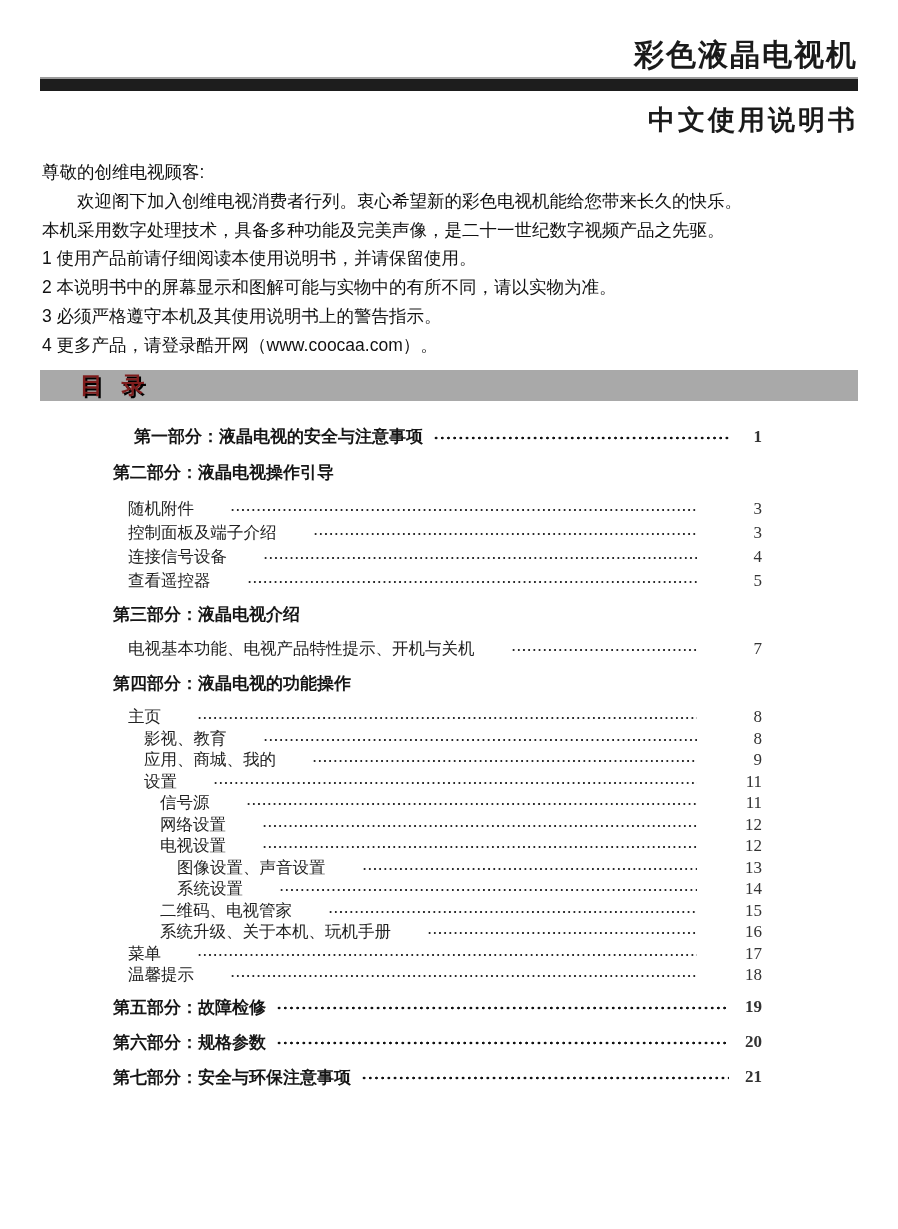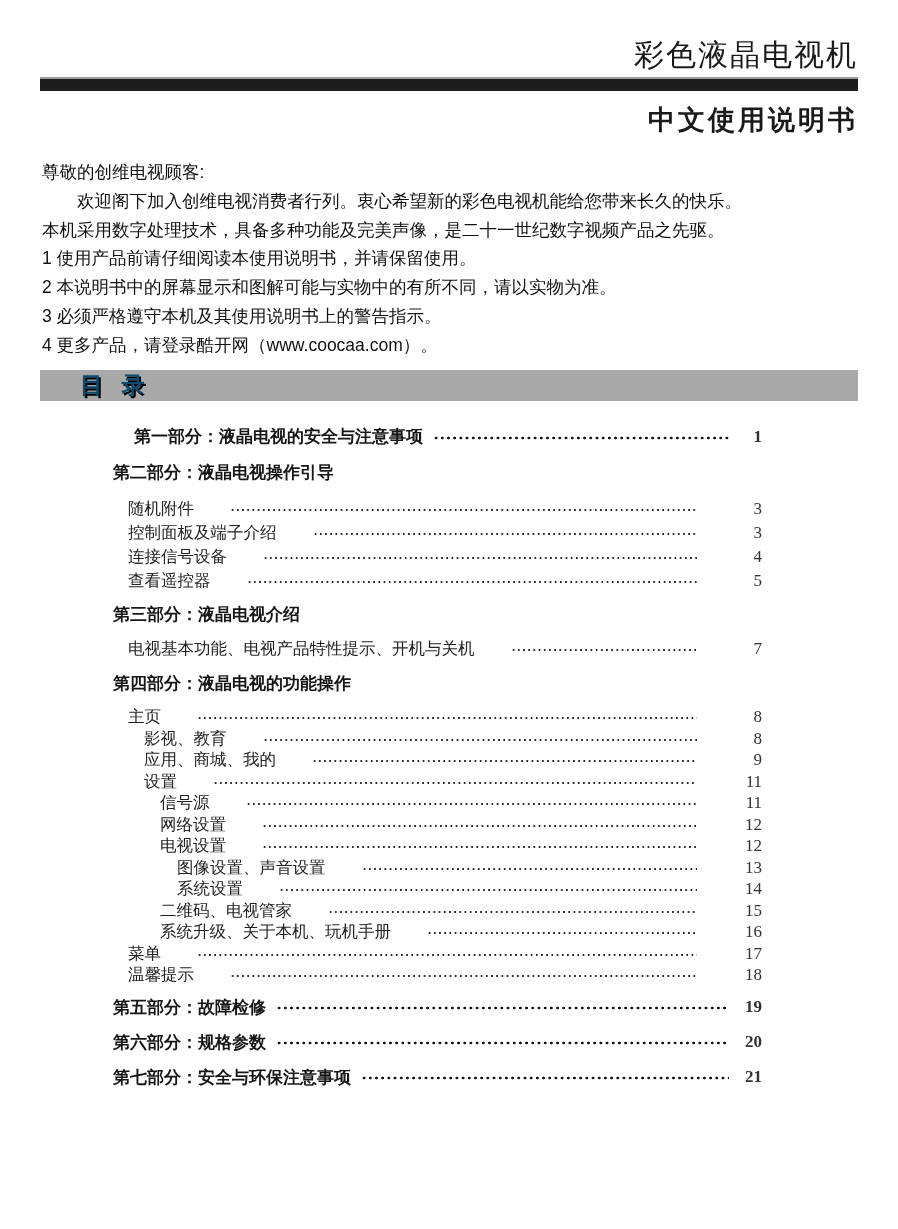--- a/index.html
+++ b/index.html
@@ -9,21 +9,21 @@
     background:#ffffff;
     margin:0 auto;
     font-family:"Liberation Sans",sans-serif;
     color:#141414;
     overflow:hidden;
   }
   
   .header{margin:0 40px;padding-top:38px;}
   .title{
     margin:0;text-align:right;
-    font-size:30px;font-weight:normal;letter-spacing:2px;
+    font-size:30px;font-weight:bold;letter-spacing:2px;
     line-height:34px;color:#1a1a1a;
   }
   .rule{height:12px;background:#1d1d1d;border-top:2px solid #9b9b9b;margin-top:5px;}
   .subtitle{
     margin:13px 0 0;text-align:right;
     font-size:27px;font-weight:bold;letter-spacing:3px;
     line-height:32px;color:#1a1a1a;
   }
   
   .intro{
@@ -33,21 +33,21 @@
   .intro p{margin:0;}
   .intro .indent{text-indent:2em;}
   
   .toc-bar{
     margin:10px 40px 0;height:31px;background:#a9a9a9;
     display:flex;align-items:center;
   }
   .toc-title{
     margin-left:40px;
     font-size:23px;font-weight:bold;letter-spacing:6px;
-    color:#0c4a6e;text-shadow:2px 2px 0 #000;
+    color:#7f1d1d;text-shadow:2px 2px 0 #000;
   }
   
   .toc{margin:0 0 0 113px;width:649px;font-size:16.5px;}
   .toc-row{display:flex;align-items:center;height:24px;}
   .toc-row.h21{height:21.5px;align-items:center;}
   .toc-row.sec{font-family:"Liberation Sans",sans-serif;font-weight:bold;font-size:17px;color:#161616;}
   .toc-row.item{font-family:"Liberation Serif",serif;color:#222;gap:32px;}
   .L1{padding-left:15px;}
   .L2{padding-left:31px;}
   .L3{padding-left:47px;}

